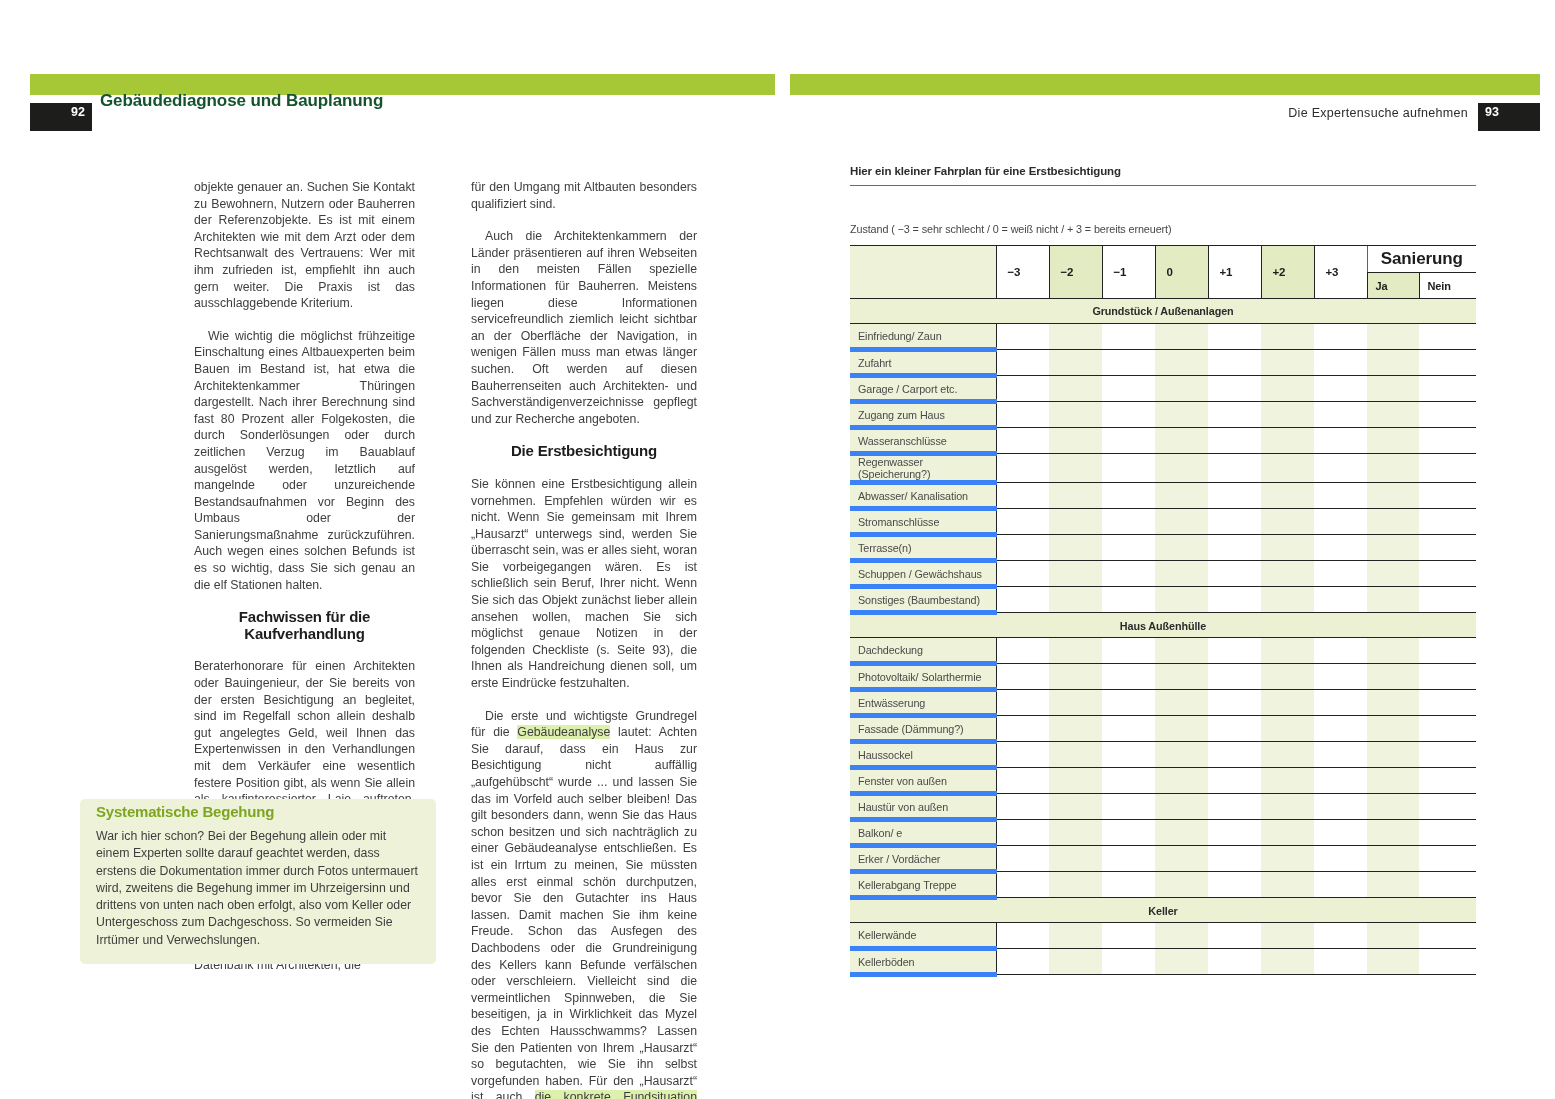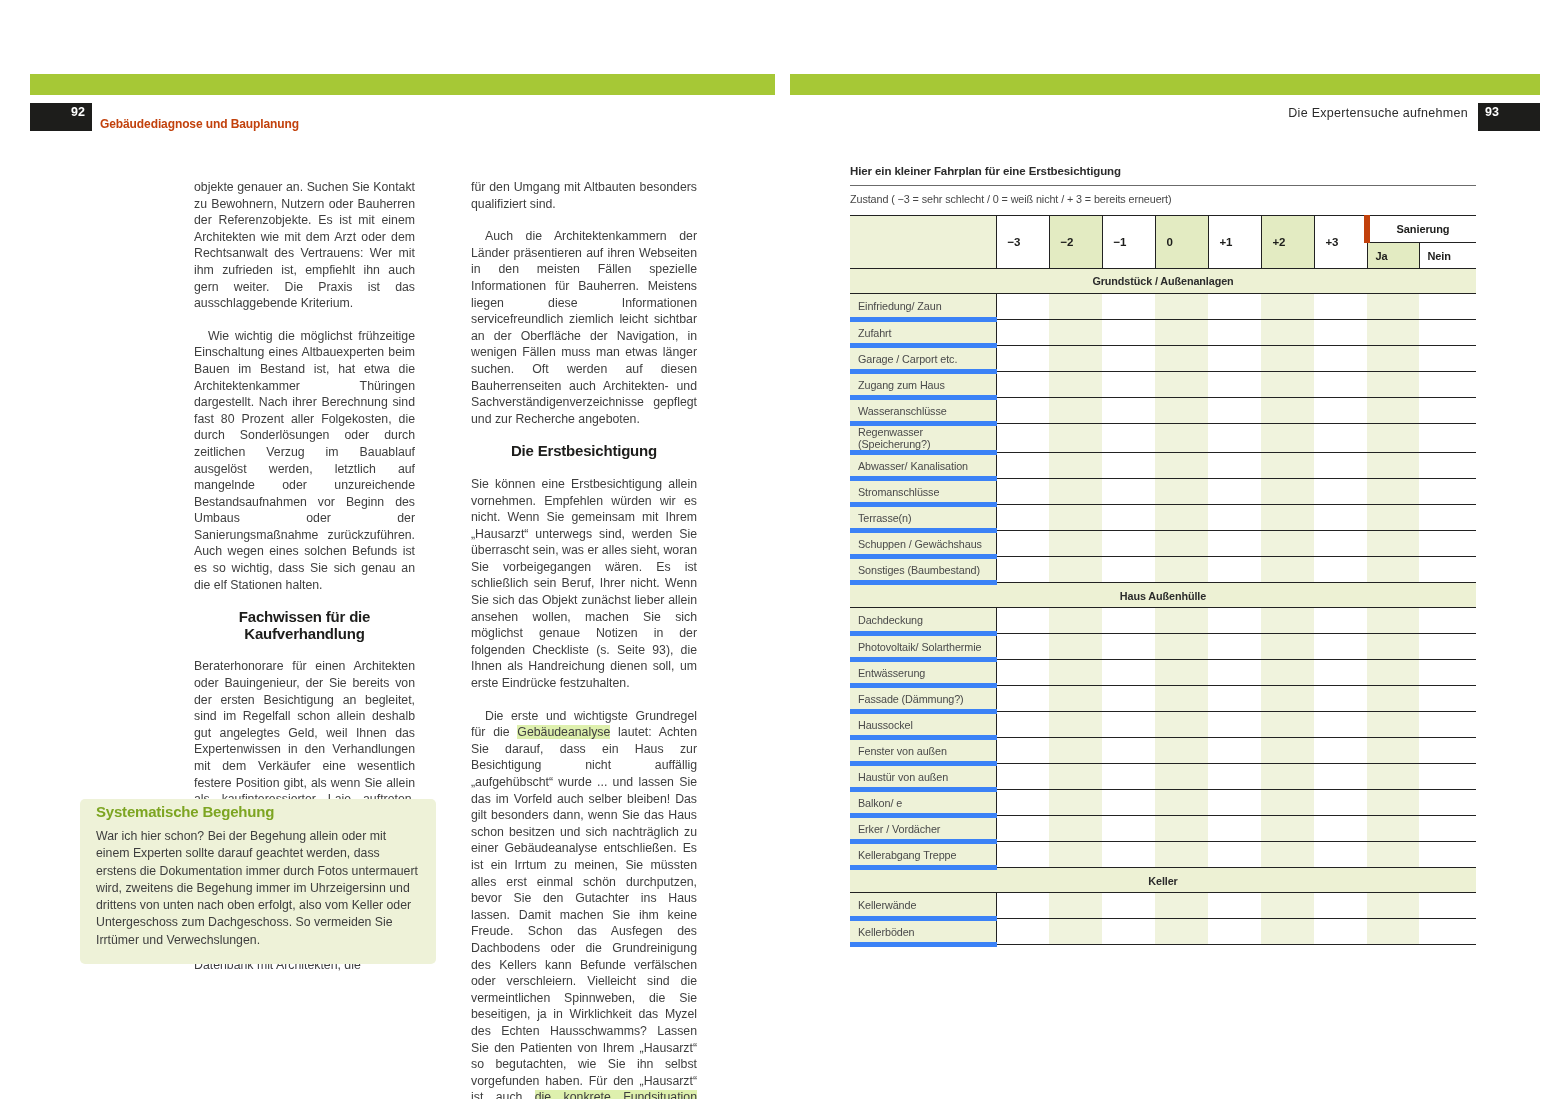--- a/index.html
+++ b/index.html
@@ -17,22 +17,22 @@
 
   .pagenum {
     position:absolute; top:103px; height:28px; width:62px;
     background:#1d1d1b; color:#ffffff; font-weight:bold;
     font-size:12.5px; line-height:19px;
   }
   .pagenum.left  { left:30px;  text-align:right; padding-right:7px; }
   .pagenum.right { left:1478px; text-align:left; padding-left:7px; }
 
   .runhead-left {
-    position:absolute; left:100px; top:116px; font-size:12px; line-height:17px;
-    font-weight:bold; color:#c2410c; letter-spacing:-0.1px;
+    position:absolute; left:100px; top:92px; font-size:17px; line-height:17px;
+    font-weight:bold; color:#14532d; letter-spacing:-0.1px;
   }
   .runhead-right {
     position:absolute; right:87px; top:105px; font-size:12.5px; line-height:16px;
     color:#2b2b2b; letter-spacing:0.3px;
   }
 
   
   .col {
     position:absolute; top:163px; font-size:12.3px; line-height:16.6px;
     text-align:justify; color:#3e3e3e;
@@ -57,38 +57,38 @@
     color:#7da522; font-size:15px; letter-spacing:-0.2px; margin:0 0 8px 0;
   }
   .infobox p { font-size:12.3px; line-height:17.3px; text-align:left; color:#3e3e3e; }
 
   
   .checklist { position:absolute; left:850px; top:165px; width:626px; }
   .cl-title {
     font-weight:bold; font-size:11.5px; color:#2b2b2b; letter-spacing:-0.1px;
     padding-bottom:8px; border-bottom:1px solid #6b6b6b;
   }
-  .cl-sub { font-size:10.8px; color:#474747; padding:7px 0 10px 0; letter-spacing:-0.1px; }
+  .cl-sub { font-size:10.8px; color:#474747; padding:7px 0 10px 0; letter-spacing:-0.1px;margin-top:30px; }
 
   table.cl {
     border-collapse:collapse; table-layout:fixed; width:626px;
     font-size:10.8px; letter-spacing:-0.1px; color:#4a4a4a;
   }
   .cl th, .cl td { font-weight:normal; vertical-align:middle; }
 
   .cl thead th { border-top:1px solid #222; border-bottom:1px solid #222; color:#1d1d1b; }
   .cl th.hlbl { background:#eef2d8; }
   .cl th.num  {
     border-left:1px solid #222; font-weight:bold; font-size:11.5px;
     text-align:left; padding-left:11px; height:53px;
   }
   .cl th.shade { background:#e3ebc2; }
   .cl th.san  {
-    border-left:6px solid #c2410c; text-align:center; font-weight:bold;
-    font-size:11px; height:27px;
+    border-left:1px solid #c2410c; text-align:center; font-weight:bold;
+    font-size:17px; height:27px;
   }
   .cl th.ja, .cl th.nein {
     border-left:1px solid #222; font-weight:bold; font-size:11px;
     text-align:left; padding-left:8px; height:26px;
   }
   .cl th.ja { background:#e3ebc2; }
 
   .cl tr.sec td {
     background:#edf1d4; text-align:center; font-weight:bold; color:#2b2b2b;
     height:25px; border-bottom:1px solid #222; font-size:10.8px;

